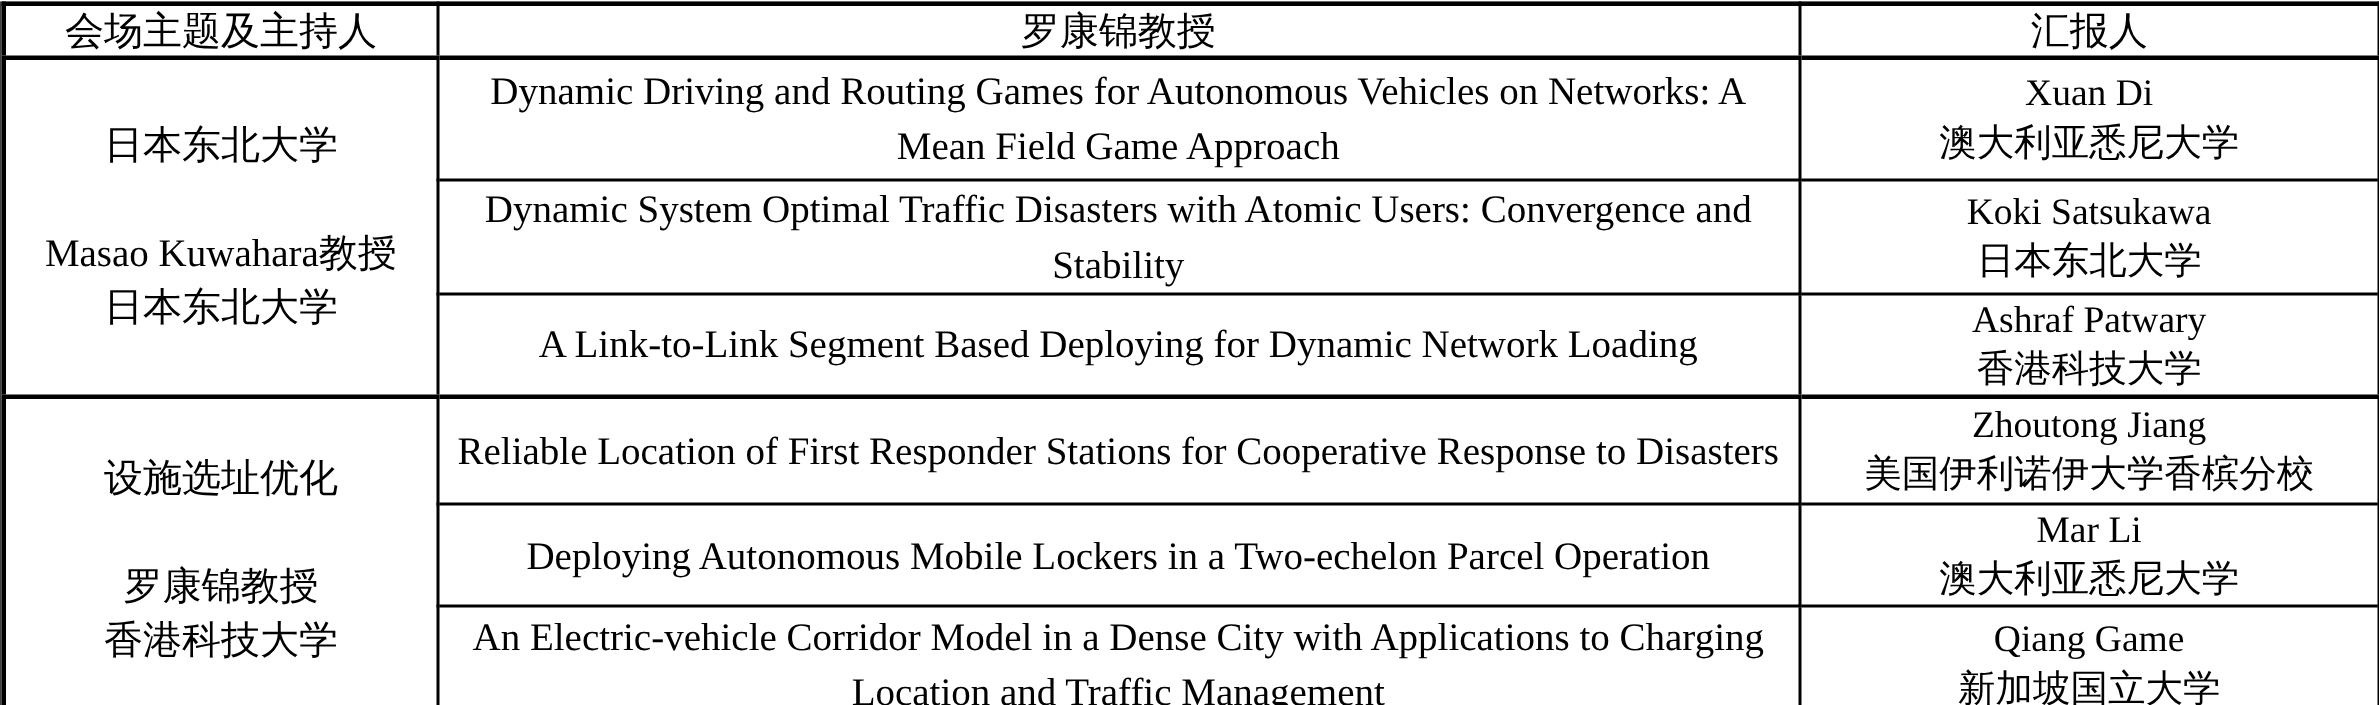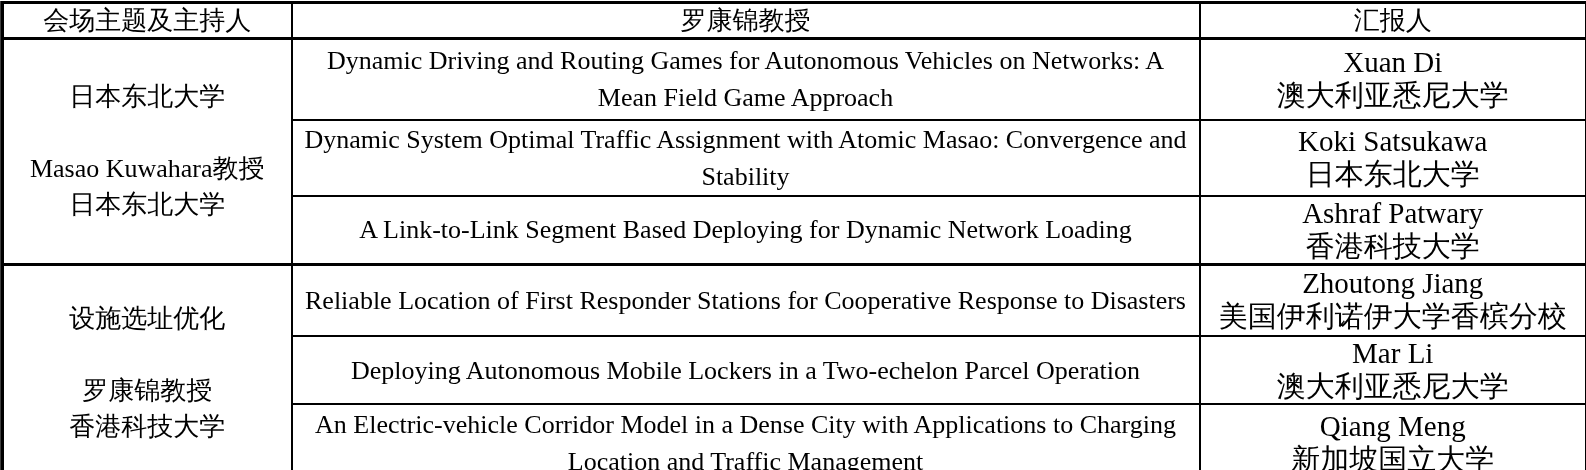--- a/index.html
+++ b/index.html
@@ -46,21 +46,21 @@
   tr.r4 { height: 72px; }
   tr.r5 { height: 66px; }
   tr.r6 { height: 78px; }
 
   .header-cell { font-size: 26px; line-height: 30px; }
   .title-cell  { font-size: 26px; line-height: 37px; }
   .session-cell { font-size: 26px; }
   .session-cell .theme { line-height: 36px; margin-bottom: 36px; }
   .session-cell .moderator { line-height: 36px; font-family: Liberation Serif, serif; }
   .session-cell .moderator-affiliation { line-height: 36px; }
-  .presenter-cell { font-size: 29px; margin-top: 16px; }
+  .presenter-cell { font-size: 25px; margin-top: 16px; }
   .presenter-cell .name { line-height: 33px; }
   .presenter-cell .affiliation { line-height: 33px; }
 </style>
 </head>
 <body>
 
 <div class="page">
   <table class="schedule">
     <colgroup>
       <col class="c1">
@@ -80,21 +80,21 @@
           <div class="moderator">Masao Kuwahara教授</div>
           <div class="moderator-affiliation">日本东北大学</div>
         </td>
         <td class="title-cell">Dynamic Driving and Routing Games for Autonomous Vehicles on Networks: A Mean Field Game Approach</td>
         <td class="presenter-cell">
           <div class="name">Xuan Di</div>
           <div class="affiliation">澳大利亚悉尼大学</div>
         </td>
       </tr>
       <tr class="r2">
-        <td class="title-cell">Dynamic System Optimal Traffic Assignment with Atomic Masao: Convergence and Stability</td>
+        <td class="title-cell">Dynamic System Optimal Traffic Disasters with Atomic Users: Convergence and Stability</td>
         <td class="presenter-cell">
           <div class="name">Koki Satsukawa</div>
           <div class="affiliation">日本东北大学</div>
         </td>
       </tr>
       <tr class="r3">
         <td class="title-cell block-end">A Link-to-Link Segment Based Deploying for Dynamic Network Loading</td>
         <td class="presenter-cell block-end">
           <div class="name">Ashraf Patwary</div>
           <div class="affiliation">香港科技大学</div>
@@ -116,19 +116,19 @@
       <tr class="r5">
         <td class="title-cell">Deploying Autonomous Mobile Lockers in a Two-echelon Parcel Operation</td>
         <td class="presenter-cell">
           <div class="name">Mar Li</div>
           <div class="affiliation">澳大利亚悉尼大学</div>
         </td>
       </tr>
       <tr class="r6">
         <td class="title-cell">An Electric-vehicle Corridor Model in a Dense City with Applications to Charging Location and Traffic Management</td>
         <td class="presenter-cell">
-          <div class="name">Qiang Meng</div>
+          <div class="name">Qiang Game</div>
           <div class="affiliation">新加坡国立大学</div>
         </td>
       </tr>
     </tbody>
   </table>
 </div>
 
 </body></html>

